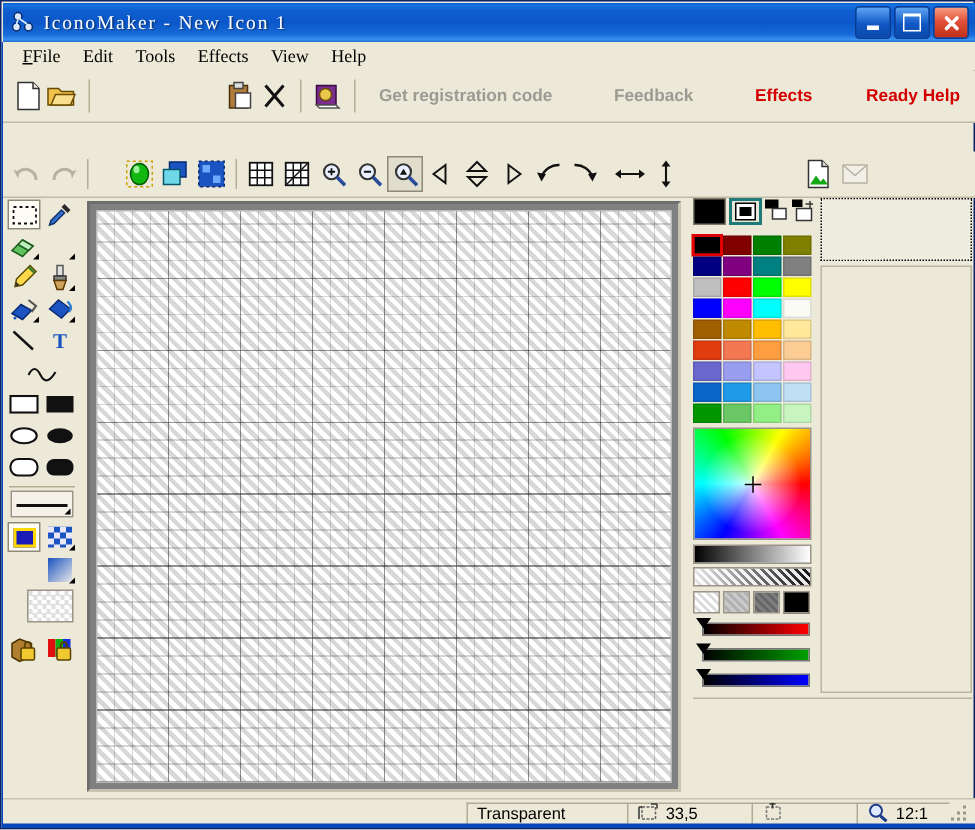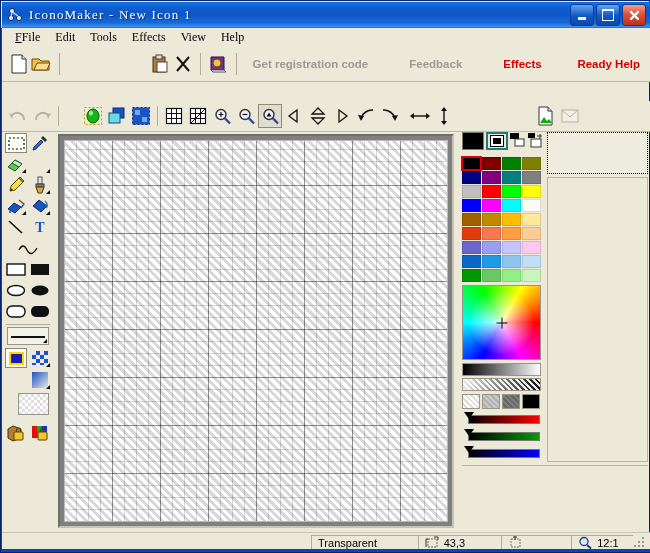--- a/index.html
+++ b/index.html
@@ -725,21 +725,21 @@
     <span class="sbcell" style="width:110px">
       <span>Transparent</span>
     </span>
     <span class="sbcell" style="width:86px">
       <span>
         <svg width="14" height="13" viewBox="0 0 14 13">
           <rect x="3" y="3" width="9" height="8" fill="none" stroke="#666" stroke-width="1" stroke-dasharray="2 1"></rect>
           <path d="M1 11 v-8 M1 3 h2 M9 1 h4 M13 1 v3" stroke="#333" stroke-width="1"></path>
         </svg>
       </span>
-      <span>43,3</span>
+      <span>33,5</span>
     </span>
     <span class="sbcell" style="width:72px">
       <span>
         <svg width="14" height="13" viewBox="0 0 14 13">
           <rect x="3" y="3" width="9" height="8" fill="none" stroke="#777" stroke-width="1" stroke-dasharray="2 1"></rect>
           <path d="M7 0 v4 M5 1 h4" stroke="#333" stroke-width="1"></path>
         </svg>
       </span>
       <span></span>
     </span>

